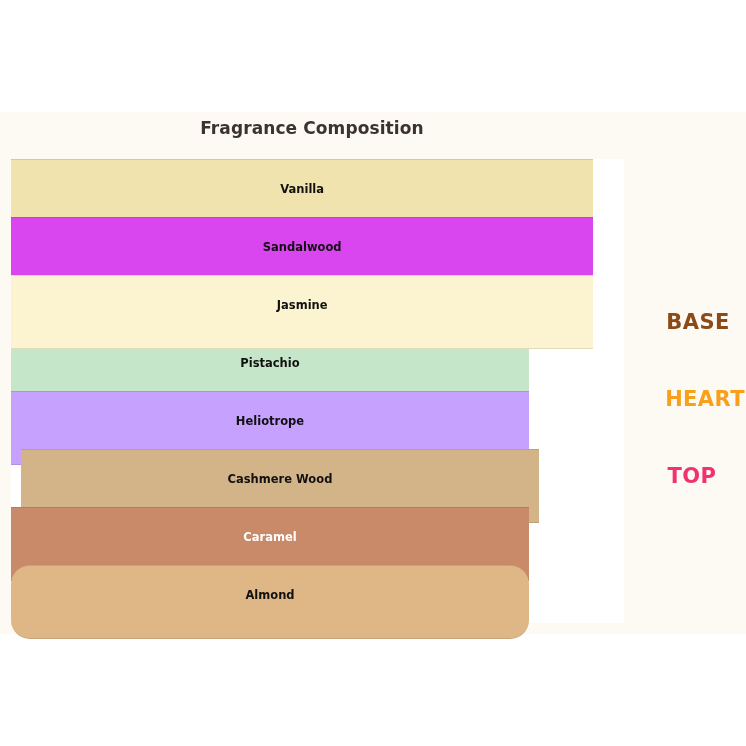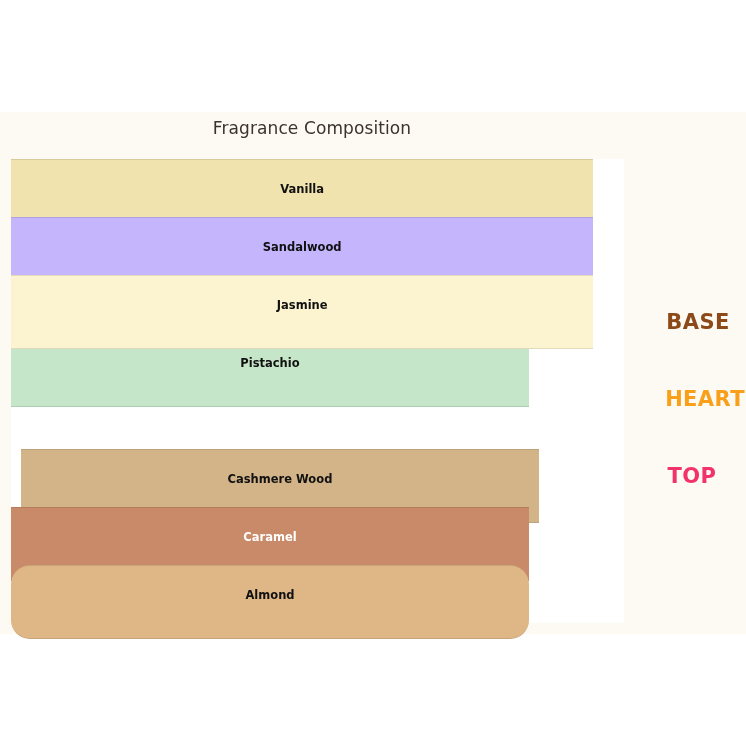--- a/index.html
+++ b/index.html
@@ -25,21 +25,21 @@
   }
 
   
   #chart-title {
     position: absolute;
     left: 0;
     top: 6px;
     width: 624px;
     text-align: center;
     font-size: 17px;
-    font-weight: normal;
+    font-weight: bold;
     color: #3b3330;
     letter-spacing: 0.1px;
     font-family: "DejaVu Sans", sans-serif;
   }
 
   
   #plot-area {
     position: absolute;
     left: 11px;
     top: 47px;   
@@ -102,32 +102,37 @@
   <div id="chart-title">Fragrance Composition</div>
 
   <div id="plot-area">
 
   <div class="bar-row" style="top: 0px;">
         <div class="bar" style="width: 582.35px; background: rgb(240, 227, 174);">
           <div class="bar-label" style="color: rgb(17, 17, 17);">Vanilla</div>
         </div>
       </div>
       <div class="bar-row" style="top: 58px;">
-        <div class="bar" style="width: 582.35px; background: #c4b5fd;">
+        <div class="bar" style="width: 582.35px; background: #d946ef;">
           <div class="bar-label" style="color: rgb(17, 17, 17);">Sandalwood</div>
         </div>
       </div>
       <div class="bar-row" style="top: 174px;">
         <div class="bar" style="width: 517.985px; background: rgb(197, 230, 200);">
           <div class="bar-label" style="color: rgb(17, 17, 17);">Pistachio</div>
         </div>
       </div>
       <div class="bar-row" style="top: 116px;">
         <div class="bar" style="width: 582.35px; background: rgb(252, 244, 208);">
           <div class="bar-label" style="color: rgb(17, 17, 17);">Jasmine</div>
+        </div>
+      </div>
+      <div class="bar-row" style="top: 232px;">
+        <div class="bar" style="width: 517.985px; background: rgb(198, 161, 253);">
+          <div class="bar-label" style="color: rgb(17, 17, 17);">Heliotrope</div>
         </div>
       </div>
       <div class="bar-row" style="top: 290px; margin-left: 10px;">
         <div class="bar" style="width: 517.985px; background: rgb(211, 180, 136);">
           <div class="bar-label" style="color: rgb(17, 17, 17);">Cashmere Wood</div>
         </div>
       </div>
       <div class="bar-row" style="top: 348px;">
         <div class="bar" style="width: 517.985px; background: rgb(201, 138, 105);">
           <div class="bar-label light" style="color: rgb(255, 255, 255);">Caramel</div>

